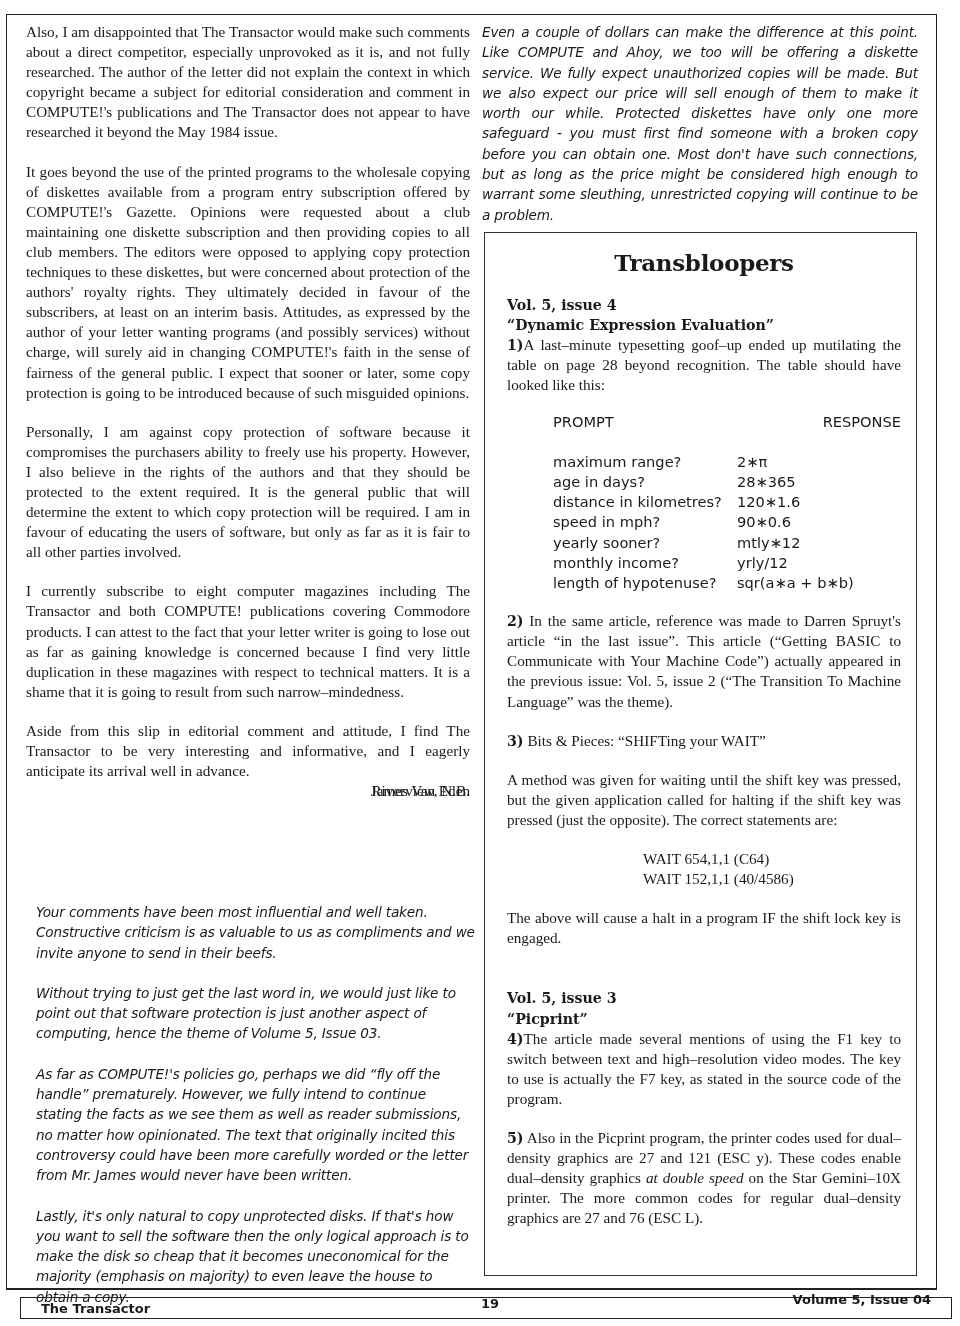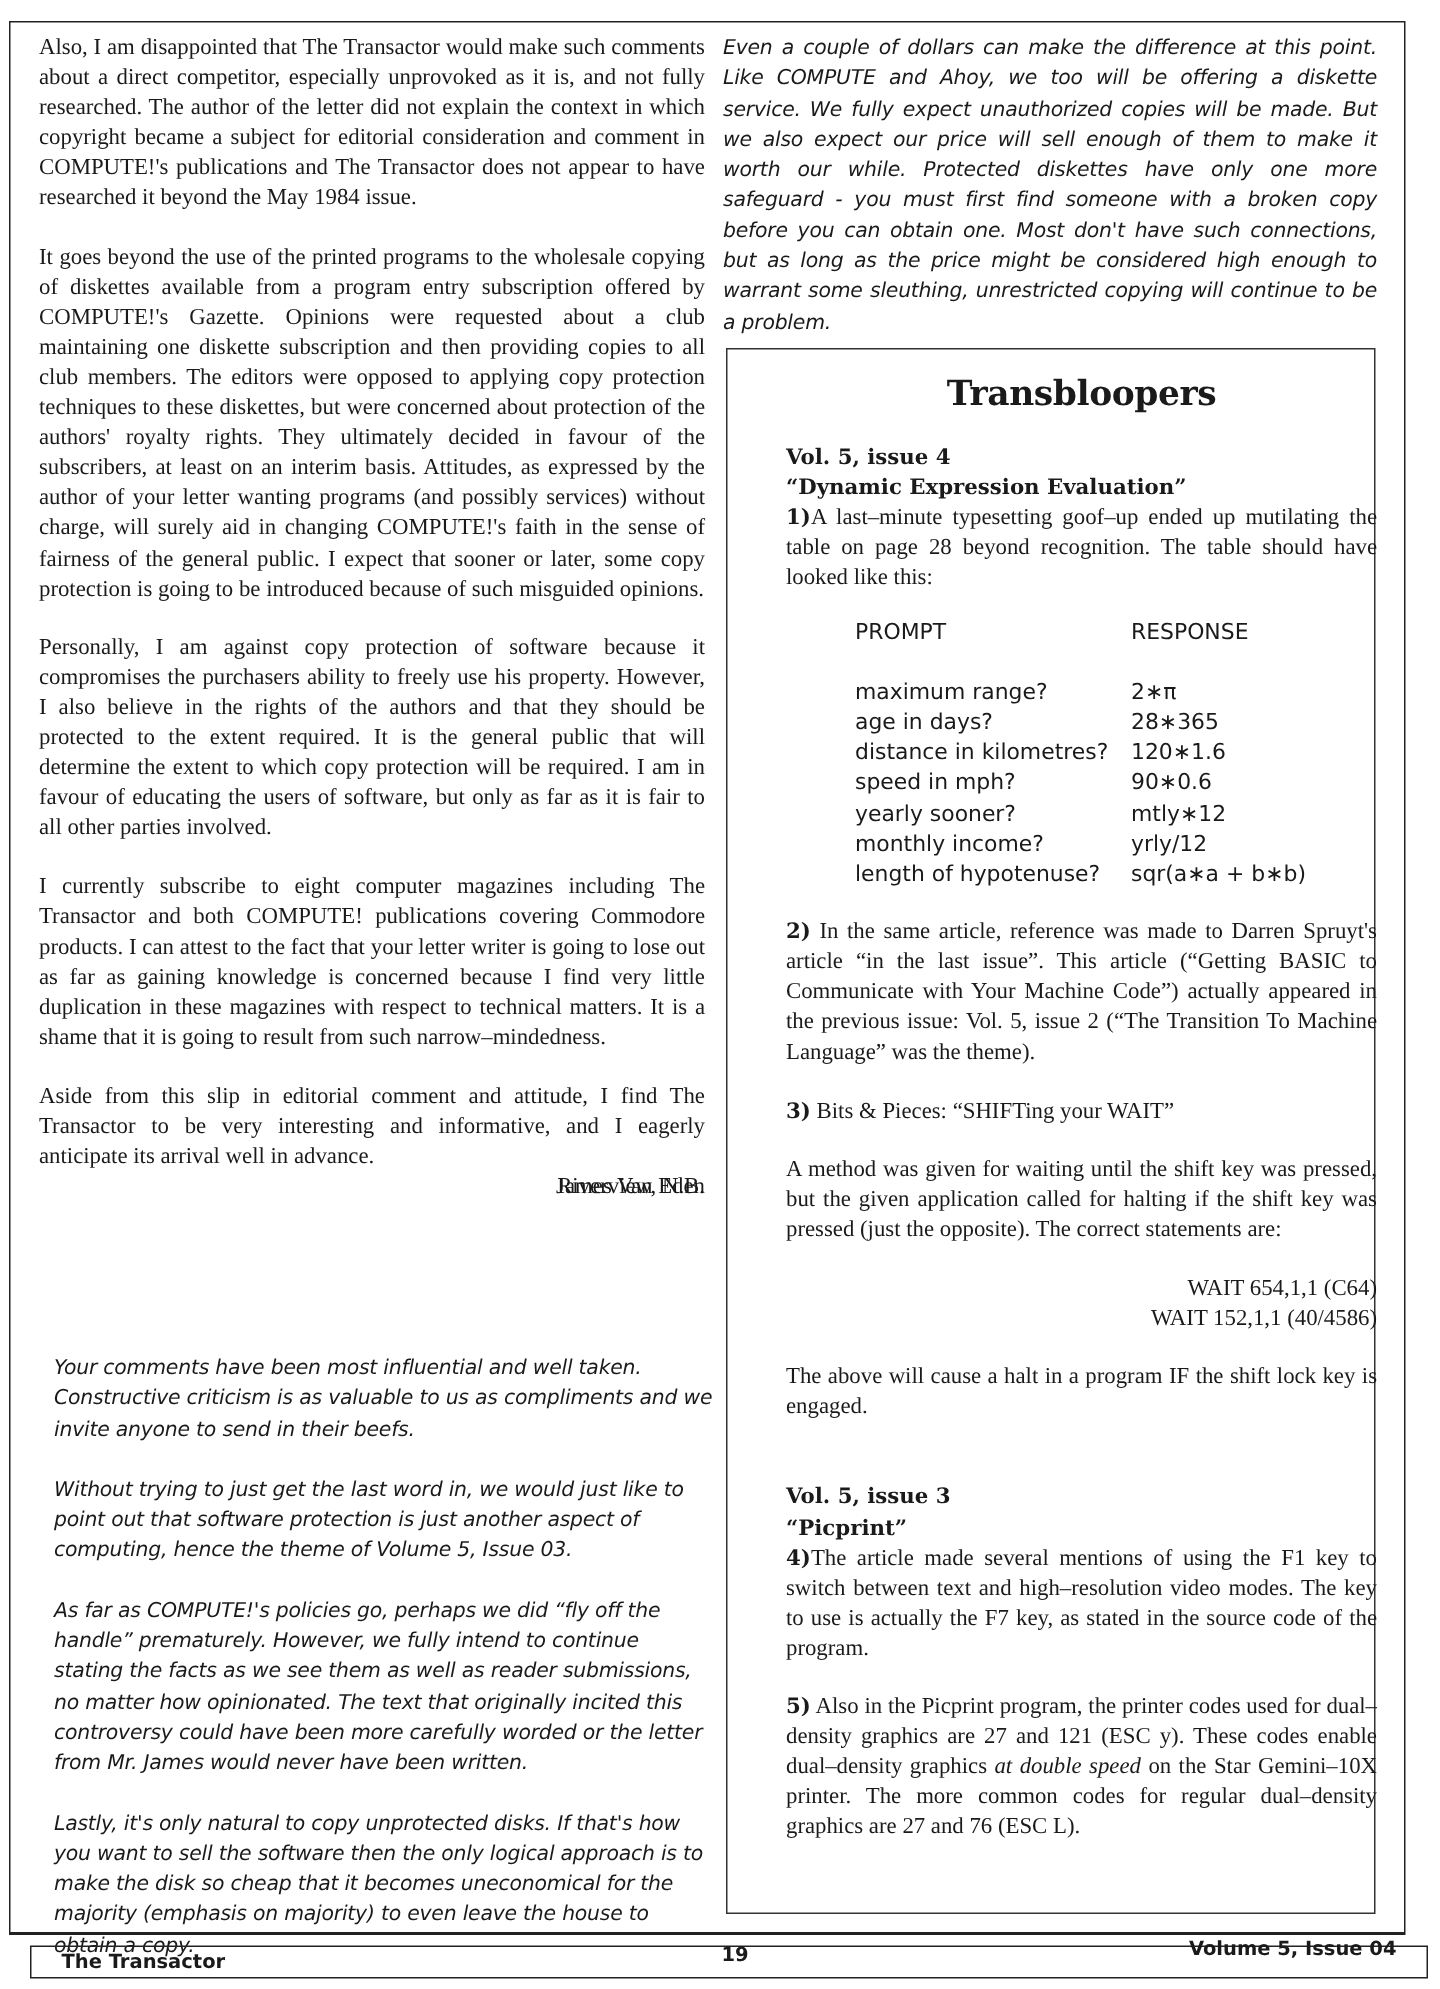--- a/index.html
+++ b/index.html
@@ -7,29 +7,29 @@
   .frame { position: absolute; left: 6px; top: 14px; width: 931px; height: 1276px; border: 1.5px solid #222; border-bottom-width: 2px; box-sizing: border-box; }
   .col { position: absolute; font-family: "Liberation Serif", serif; font-size: 15.2px; line-height: 20.1px; text-align: justify; }
   .left { left: 26px; top: 22px; width: 444px; }
   .right { left: 482px; top: 22px; width: 434px; }
   .col p { margin: 0 0 19px 0; }
   .ital { font-family: "DejaVu Sans", sans-serif; font-style: italic; font-size: 13.6px; line-height: 20.3px; letter-spacing: -0.15px; }
   .editorial { position: absolute; left: 36px; top: 902px; width: 440px; }
   .editorial p { margin: 0 0 20px 0; }
   .sig-right { text-align: right; }
   .box { position: absolute; left: 484px; top: 232px; width: 433px; height: 1044px; border: 1.2px solid #333; box-sizing: border-box; }
-  .box-inner { position: absolute; left: 22px; top: 0; width: 394px; font-family: "Liberation Serif", serif; font-size: 15.2px; line-height: 20.1px; text-align: justify; margin-left: 17px; }
+  .box-inner { position: absolute; left: 22px; top: 0; width: 394px; font-family: "Liberation Serif", serif; font-size: 15.2px; line-height: 20.1px; text-align: justify; }
   .box-title { text-align: center; font-family: "DejaVu Serif", serif; font-weight: bold; font-size: 23px; margin-top: 20px; margin-bottom: 22px; letter-spacing: -0.3px; }
   .bold { font-weight: bold; font-family: "DejaVu Serif", serif; font-size: 14.2px; }
   .box-inner p { margin: 0 0 19px 0; }
   .table { font-family: "DejaVu Sans", sans-serif; font-size: 14.6px; line-height: 20.2px; margin: 16px 0 18px 46px; text-align: left; }
   .trow { display: flex; }
   .tc1 { width: 184px; }
-  .thead { margin-bottom: 20px; }
-  .waits { text-align: right; padding-left: 136px; margin: 0 0 19px 0; }
+  .thead { margin-bottom: 20px; justify-content: space-between; }
+  .waits { text-align: left; padding-left: 136px; margin: 0 0 19px 0; }
   .footer { position: absolute; left: 20px; top: 1297px; width: 932px; height: 22px; border: 1.5px solid #222; box-sizing: border-box; font-family: "DejaVu Sans", sans-serif; font-weight: bold; font-size: 13px; }
   .footer span { position: absolute; }
   .f-left { left: 20px; top: 3px; }
   .f-mid { left: 460px; top: -2px; }
   .f-right { right: 20px; top: -6px; }
 </style>
 </head>
 <body>
 
 <div class="frame"></div>

